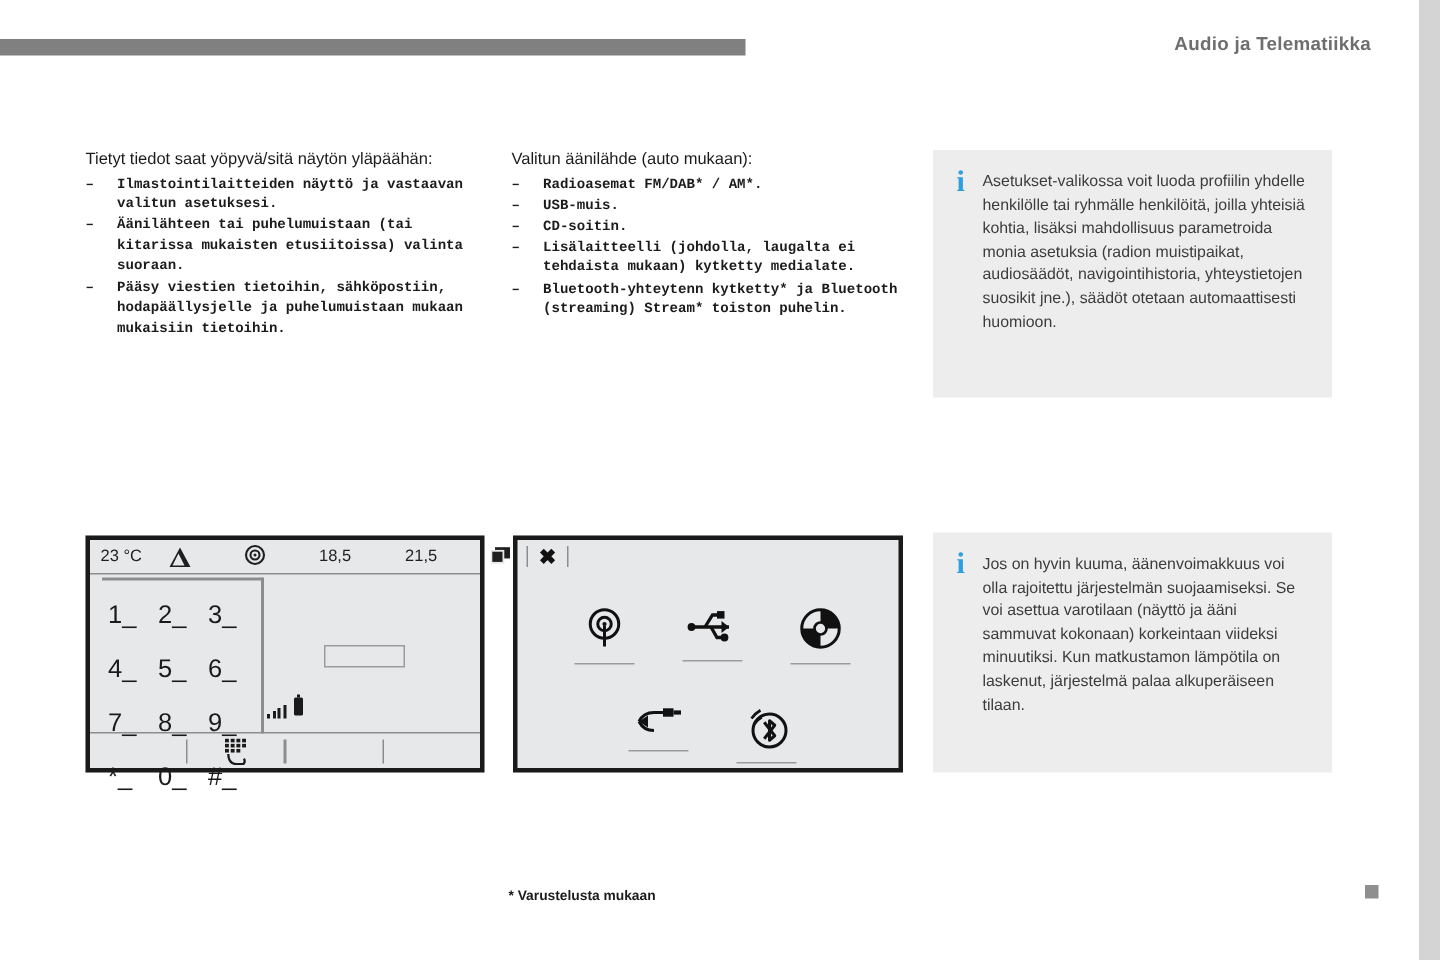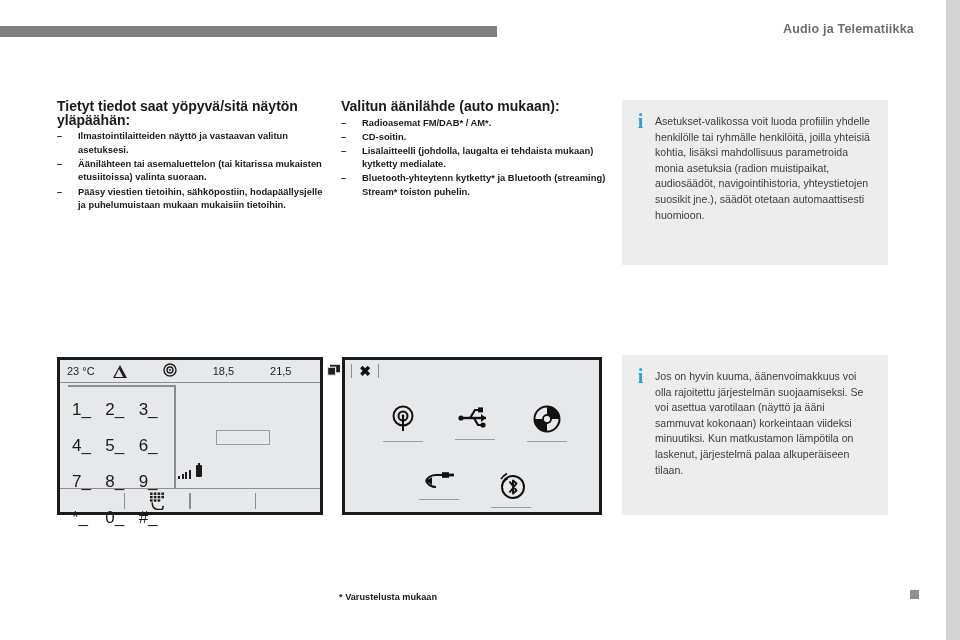--- a/index.html
+++ b/index.html
@@ -55,33 +55,34 @@
     font-size: 9.4px;
     line-height: 13.6px;
     color: #1b1b1b;
     font-weight: bold;
   }
   .col-left  { left: 57px;  top: 100px; width: 272px; }
   .col-mid   { left: 341px; top: 100px; width: 272px; }
 
   .col h3 {
     margin: 0 0 2px 0;
-    font-size: 14px;
-    font-weight: bold;
+    font-size: 11px;
+    font-weight: normal;
     line-height: 13.6px;
   }
   ul.dashlist {
     list-style: none;
     margin: 0;
     padding: 0;
   }
   ul.dashlist > li {
     position: relative;
     padding-left: 21px;
     margin: 0 0 0.5px 0;
+    font-family: Liberation Mono, monospace;
   }
   ul.dashlist > li::before {
     content: "–";
     position: absolute;
     left: 0;
     top: 0;
     font-weight: bold;
   }
 
   
@@ -308,29 +309,30 @@
 
   <div class="right-edge-band"></div>
 
   <div class="header-rule"></div>
   <div class="header-title">Audio ja Telematiikka</div>
 
   <div class="col col-left">
     <h3>Tietyt tiedot saat yöpyvä/sitä näytön yläpäähän:</h3>
     <ul class="dashlist">
       <li>Ilmastointilaitteiden näyttö ja vastaavan valitun asetuksesi.</li>
-      <li>Äänilähteen tai asemaluettelon (tai kitarissa mukaisten etusiitoissa) valinta suoraan.</li>
+      <li>Äänilähteen tai puhelumuistaan (tai kitarissa mukaisten etusiitoissa) valinta suoraan.</li>
       <li>Pääsy viestien tietoihin, sähköpostiin, hodapäällysjelle ja puhelumuistaan mukaan mukaisiin tietoihin.</li>
     </ul>
   </div>
 
   <div class="col col-mid">
     <h3>Valitun äänilähde (auto mukaan):</h3>
     <ul class="dashlist">
       <li>Radioasemat FM/DAB* / AM*.</li>
+      <li>USB-muis.</li>
       <li>CD-soitin.</li>
       <li>Lisälaitteelli (johdolla, laugalta ei tehdaista mukaan) kytketty medialate.</li>
       <li>Bluetooth-yhteytenn kytketty* ja Bluetooth (streaming) Stream* toiston puhelin.</li>
     </ul>
   </div>
 
   <div class="note note-top">
     <div class="i-icon">i</div>
     <div class="note-body">Asetukset-valikossa voit luoda profiilin yhdelle henkilölle tai ryhmälle henkilöitä, joilla yhteisiä kohtia, lisäksi mahdollisuus parametroida monia asetuksia (radion muistipaikat, audiosäädöt, navigointihistoria, yhteystietojen suosikit jne.), säädöt otetaan automaattisesti huomioon.</div>
   </div>

